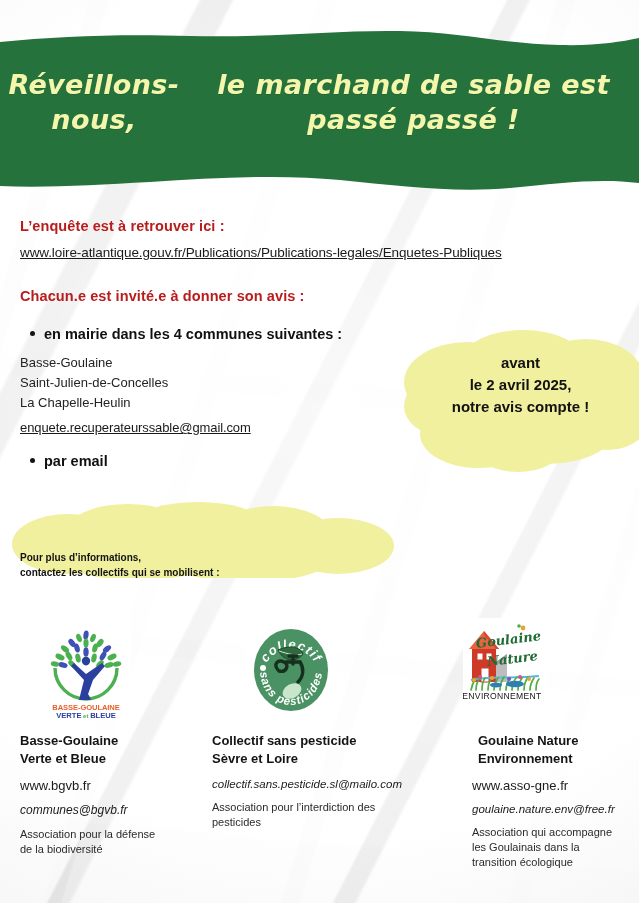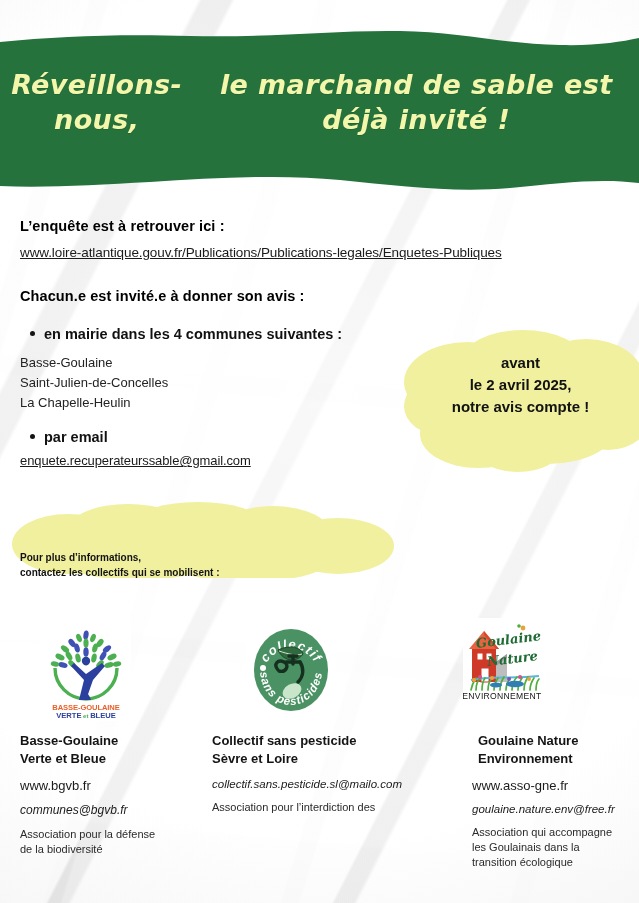--- a/index.html
+++ b/index.html
@@ -53,21 +53,21 @@
   
   .blob{position:absolute;pointer-events:none;}
   #blob-deadline{left:398px;top:322px;width:245px;height:160px;}
   #blob-contact{left:8px;top:500px;width:390px;height:78px;}
 
   
   #content{position:absolute;left:0;top:200px;width:639px;}
   .pad{padding-left:20px;padding-right:20px;}
 
   .lead{
-    font-weight:700;font-size:14.5px;color:#000000;letter-spacing:.1px;
+    font-weight:700;font-size:14.5px;color:#b91c1c;letter-spacing:.1px;
   }
   .url{
     font-size:13.5px;color:#1a1a1a;text-decoration:underline;
     letter-spacing:-.1px;word-break:break-all;
   }
   .bullet-row{display:flex;align-items:baseline;gap:9px;}
   .dot{
     width:5px;height:5px;border-radius:50%;background:#141414;
     flex:0 0 5px;transform:translateY(-3px);
   }
@@ -112,21 +112,21 @@
 
 <div id="paper-texture"></div>
 <div id="paper-vignette"></div>
 
 <div id="banner">
   <svg viewBox="0 0 639 200" preserveAspectRatio="none">
     <path d="M0,42 C60,36 120,34 190,36 C270,38 330,30 400,31 C460,32 505,44 560,45 C595,46 620,42 639,38 L639,183 C600,178 560,183 510,188 C455,193 400,186 340,180 C280,174 215,178 150,182 C95,185 45,188 0,186 Z" fill="#25723c"></path>
   </svg>
   <div id="banner-text">
     <div class="ttl ttl1">Réveillons-nous,</div>
-    <div class="ttl ttl2">le marchand de sable est déjà invité  !</div>
+    <div class="ttl ttl2">le marchand de sable est passé passé  !</div>
   </div>
 </div>
 
 <svg class="blob" id="blob-deadline" viewBox="0 0 245 160">
   <g fill="#f0f09f">
     <ellipse cx="70" cy="60" rx="64" ry="40"></ellipse>
     <ellipse cx="125" cy="38" rx="60" ry="30"></ellipse>
     <ellipse cx="188" cy="55" rx="57" ry="38"></ellipse>
     <ellipse cx="210" cy="92" rx="44" ry="36"></ellipse>
     <ellipse cx="150" cy="100" rx="72" ry="42"></ellipse>
@@ -167,29 +167,29 @@
       <span class="bullet-lbl">en mairie dans les 4 communes suivantes :</span>
     </div>
   </div>
 
   <div class="pad" style="margin-top:11px;">
     <div class="commune">Basse-Goulaine</div>
     <div class="commune">Saint-Julien-de-Concelles</div>
     <div class="commune">La Chapelle-Heulin</div>
   </div>
 
+  <div class="pad" style="margin-top:6px;">
+    <a href="#" class="url" style="font-size:13px;">enquete.recuperateurssable@gmail.com</a>
+  </div>
+
   <div class="pad" style="margin-top:17px;padding-left:30px;">
     <div class="bullet-row">
       <span class="dot"></span>
       <span class="bullet-lbl">par email</span>
     </div>
-  </div>
-
-  <div class="pad" style="margin-top:6px;">
-    <a href="#" class="url" style="font-size:13px;">enquete.recuperateurssable@gmail.com</a>
   </div>
 
 </div>
 
 <div id="deadline">
   <div>avant</div>
   <div>le 2 avril 2025,</div>
   <div>notre avis compte !</div>
 </div>
 
@@ -350,20 +350,21 @@
   </div>
 
   <div class="org" id="org2">
     <div class="org-name">
       <div>Collectif sans pesticide</div>
       <div>Sèvre et Loire</div>
     </div>
     <div class="org-mail">collectif.sans.pesticide.sl@mailo.com</div>
     <div class="org-desc">
       <div>Association pour l’interdiction des</div>
+      <div>pesticides</div>
     </div>
   </div>
 
   <div class="org" id="org3">
     <div class="org-name">
       <div>Goulaine Nature</div>
       <div>Environnement</div>
     </div>
     <div class="org-web">www.asso-gne.fr</div>
     <div class="org-mail">goulaine.nature.env@free.fr</div>

